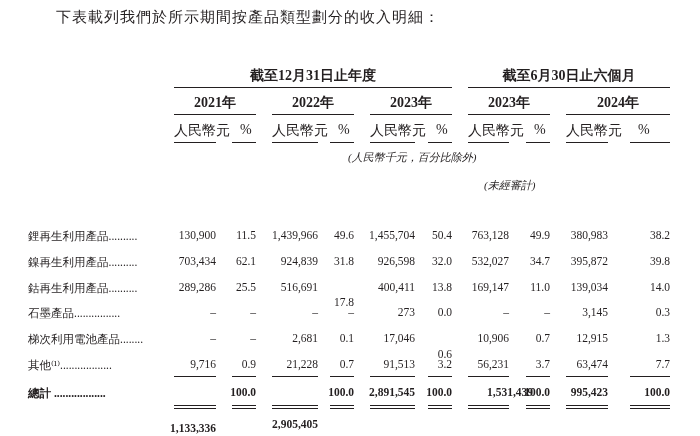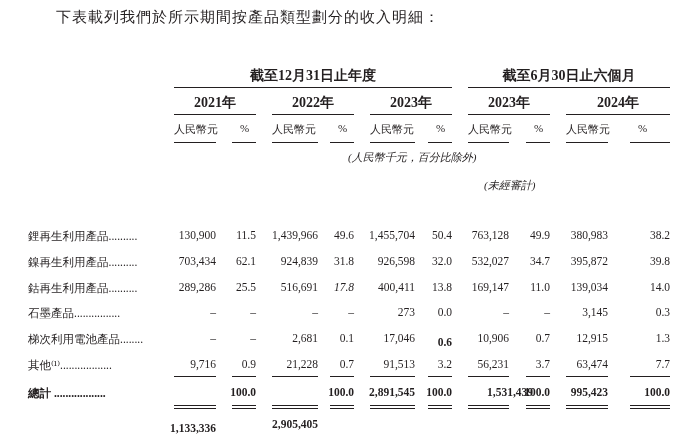--- a/index.html
+++ b/index.html
@@ -8,21 +8,21 @@
     font-family: "Liberation Serif", "DejaVu Serif", serif;
     color: #231f20;
   }
   .intro {
     position: absolute; left: 56px; top: 8px;
     font-size: 15px; letter-spacing: 1px;
   }
   .abs { position: absolute; }
   .hdr { font-size: 14px; font-weight: bold; text-align: center; white-space: nowrap; }
   .rule { position: absolute; height: 0; border-top: 1px solid #231f20; }
-  .sub { font-size: 11px; white-space: nowrap; text-align: center; }
+  .sub { font-size: 14px; white-space: nowrap; text-align: center; }
   .note { font-size: 11px; font-style: italic; white-space: nowrap; }
   .row-label { position: absolute; left: 28px; font-size: 11.5px; white-space: nowrap; }
   .cell { position: absolute; font-size: 11.5px; text-align: right; white-space: nowrap; }
   .bold { font-weight: bold; }
   .dbl { position: absolute; height: 2px; border-top: 1px solid #231f20; border-bottom: 1px solid #231f20; }
 </style>
 </head>
 <body>
 
 <div class="intro">下表載列我們於所示期間按產品類型劃分的收入明細：</div>
@@ -89,21 +89,21 @@
     <div class="cell" style="top: 255px; left: 350px; width: 65px;">926,598</div>
     <div class="cell" style="top: 255px; left: 418px; width: 34px;">32.0</div>
     <div class="cell" style="top: 255px; left: 448px; width: 61px; font-family: Liberation Serif, serif;">532,027</div>
     <div class="cell" style="top: 255px; left: 516px; width: 34px;">34.7</div>
     <div class="cell" style="top: 255px; left: 546px; width: 62px;">395,872</div>
     <div class="cell" style="top: 255px; left: 620px; width: 50px;">39.8</div>
     <div class="row-label" style="top: 281px;">鈷再生利用產品..........</div>
     <div class="cell" style="top: 281px; left: 154px; width: 62px;">289,286</div>
     <div class="cell" style="top: 281px; left: 222px; width: 34px;">25.5</div>
     <div class="cell" style="top: 281px; left: 252px; width: 66px;">516,691</div>
-    <div class="cell" style="top: 281px; left: 320px; width: 34px; font-style: italic;">17.8</div>
+    <div class="cell" style="top: 296px; left: 320px; width: 34px;">17.8</div>
     <div class="cell" style="top: 281px; left: 350px; width: 65px;">400,411</div>
     <div class="cell" style="top: 281px; left: 418px; width: 34px;">13.8</div>
     <div class="cell" style="top: 281px; left: 448px; width: 61px;">169,147</div>
     <div class="cell" style="top: 281px; left: 516px; width: 34px;">11.0</div>
     <div class="cell" style="top: 281px; left: 546px; width: 62px;">139,034</div>
     <div class="cell" style="top: 281px; left: 620px; width: 50px;">14.0</div>
     <div class="row-label" style="top: 306px;">石墨產品................</div>
     <div class="cell" style="top: 306px; left: 154px; width: 62px;">–</div>
     <div class="cell" style="top: 306px; left: 222px; width: 34px;">–</div>
     <div class="cell" style="top: 306px; left: 252px; width: 66px;">–</div>
@@ -113,21 +113,21 @@
     <div class="cell" style="top: 306px; left: 448px; width: 61px;">–</div>
     <div class="cell" style="top: 306px; left: 516px; width: 34px;">–</div>
     <div class="cell" style="top: 306px; left: 546px; width: 62px;">3,145</div>
     <div class="cell" style="top: 306px; left: 620px; width: 50px;">0.3</div>
     <div class="row-label" style="top: 332px;">梯次利用電池產品........</div>
     <div class="cell" style="top: 332px; left: 154px; width: 62px;">–</div>
     <div class="cell" style="top: 332px; left: 222px; width: 34px;">–</div>
     <div class="cell" style="top: 332px; left: 252px; width: 66px;">2,681</div>
     <div class="cell" style="top: 332px; left: 320px; width: 34px;">0.1</div>
     <div class="cell" style="top: 332px; left: 350px; width: 65px;">17,046</div>
-    <div class="cell" style="top: 336px; left: 418px; width: 34px; font-weight: bold;">0.6</div>
+    <div class="cell" style="top: 348px; left: 418px; width: 34px;">0.6</div>
     <div class="cell" style="top: 332px; left: 448px; width: 61px;">10,906</div>
     <div class="cell" style="top: 332px; left: 516px; width: 34px;">0.7</div>
     <div class="cell" style="top: 332px; left: 546px; width: 62px;">12,915</div>
     <div class="cell" style="top: 332px; left: 620px; width: 50px;">1.3</div>
     <div class="row-label" style="top: 358px;">其他⁽¹⁾..................</div>
     <div class="cell" style="top: 358px; left: 154px; width: 62px;">9,716</div>
     <div class="cell" style="top: 358px; left: 222px; width: 34px;">0.9</div>
     <div class="cell" style="top: 358px; left: 252px; width: 66px;">21,228</div>
     <div class="cell" style="top: 358px; left: 320px; width: 34px;">0.7</div>
     <div class="cell" style="top: 358px; left: 350px; width: 65px;">91,513</div>

